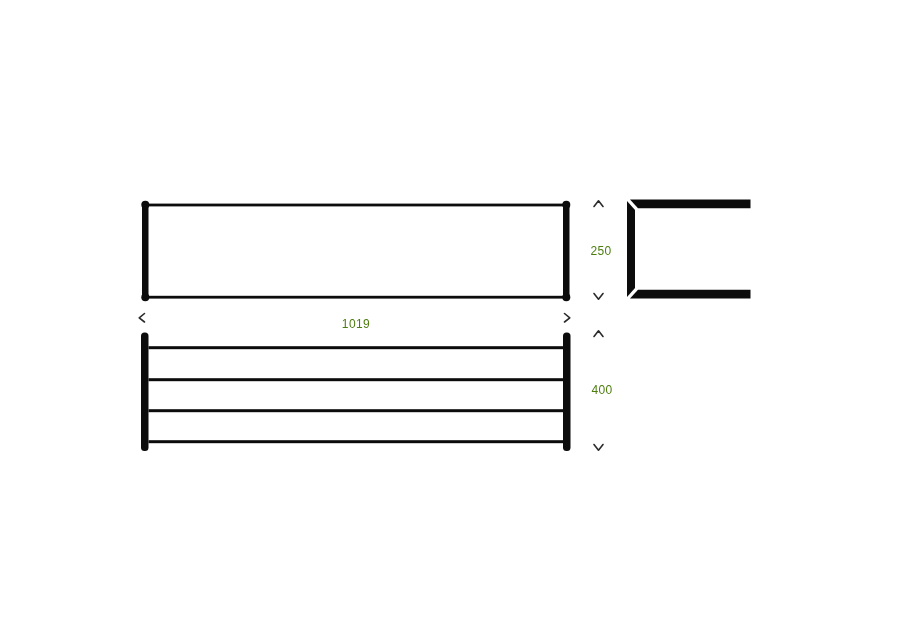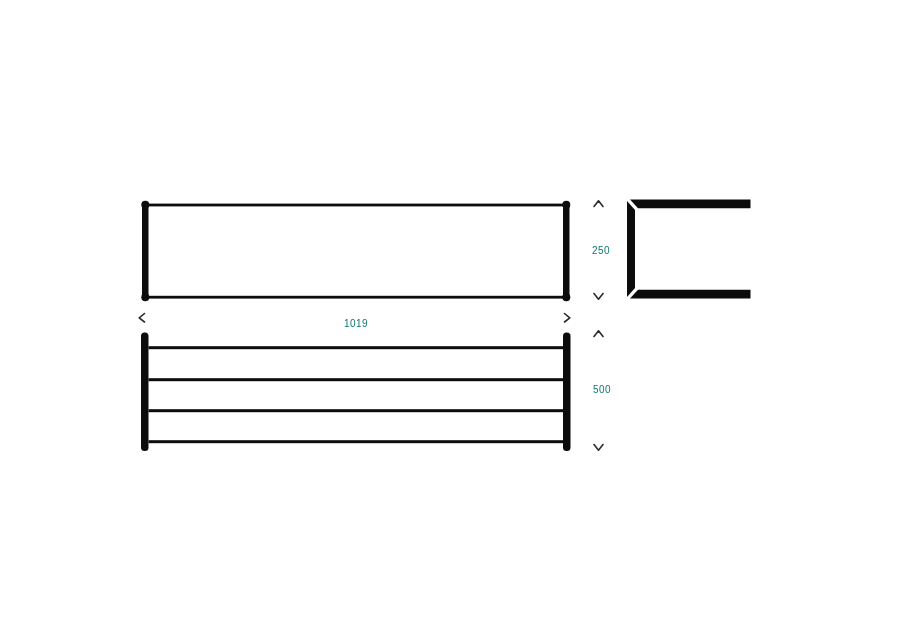--- a/index.html
+++ b/index.html
@@ -19,23 +19,23 @@
     position: absolute;
     left: 0;
     top: 0;
     width: 902px;
     height: 641px;
     display: block;
   }
   .dim-label {
     position: absolute;
     transform: translate(-50%, -50%);
-    font-size: 10px;
+    font-size: 12px;
     line-height: 12px;
-    color: #0f766e;
+    color: #4d7c0f;
     letter-spacing: 0.4px;
     white-space: nowrap;
     user-select: none;
   }
   .dim-width-label  { left: 356px; top: 324px; }
   .dim-height-label { left: 601px; top: 251px; }
   .dim-depth-label  { left: 602px; top: 390px; }
 </style>
 </head>
 <body>
@@ -83,14 +83,14 @@
 
       <polyline points="594,336.5 598.5,330.8 603,336.5"></polyline>
       <polyline points="594,444.5 598.5,450.2 603,444.5"></polyline>
     </g>
   </svg>
 
   <span class="dim-label dim-width-label">1019</span>
 
   <span class="dim-label dim-height-label">250</span>
 
-  <span class="dim-label dim-depth-label">500</span>
+  <span class="dim-label dim-depth-label">400</span>
 </div>
 
 </body></html>

